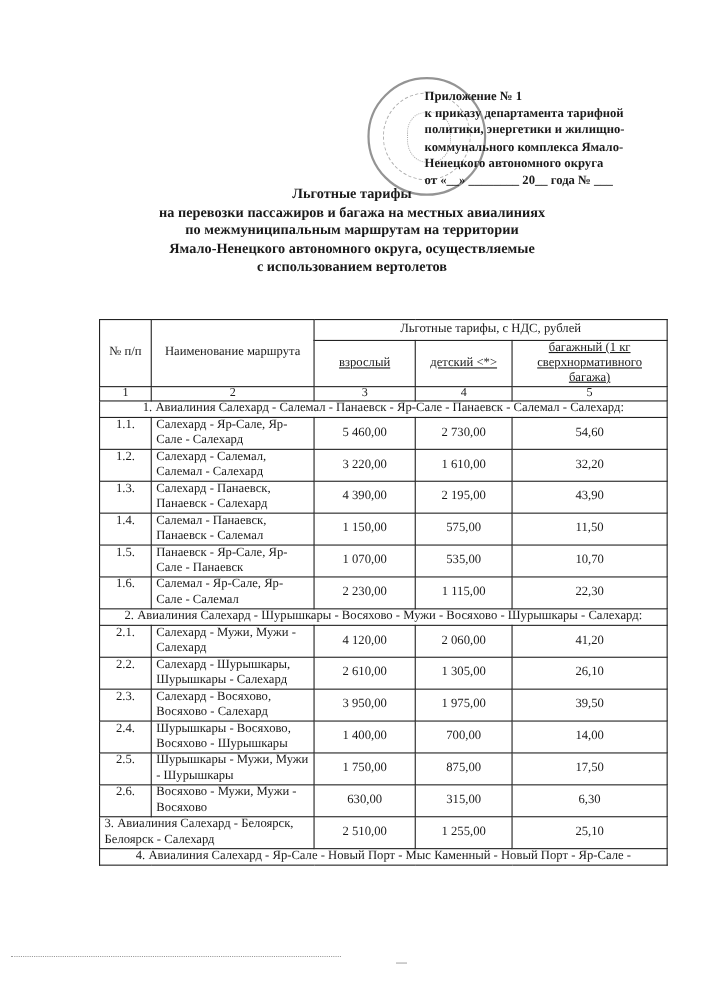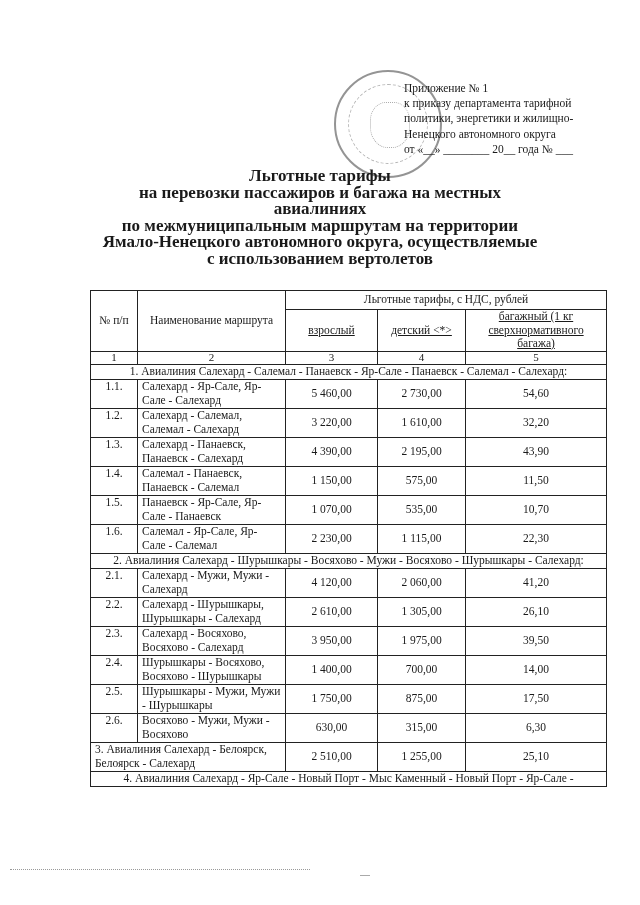--- a/index.html
+++ b/index.html
@@ -1,29 +1,29 @@
 <!DOCTYPE html>
 <html><head>
 <meta charset="utf-8">
 <style>
   html, body { margin: 0; padding: 0; background: #ffffff; }
   body { width: 640px; height: 905px; position: relative; overflow: hidden;
          font-family: "Liberation Serif", "DejaVu Serif", serif; color: #1a1a1a; }
-  .appendix { position: absolute; left: 404px; top: 81px; width: 225px;
-              font-size: 11.5px; line-height: 15.2px; }
+  .appendix { position: absolute; left: 386px; top: 81px; width: 225px;
+              font-size: 11.5px; line-height: 15.2px; font-weight: bold; }
   .appendix div { white-space: nowrap; }
   .stamp { position: absolute; left: 334px; top: 70px; width: 108px; height: 108px;
            border-radius: 50%; border: 2px solid rgba(60,60,60,0.55);
            box-sizing: border-box; }
   .stamp::before { content: ""; position: absolute; left: 12px; top: 12px; right: 12px; bottom: 12px;
                    border-radius: 50%; border: 1px dashed rgba(90,90,90,0.45); }
   .stamp::after { content: ""; position: absolute; left: 34px; top: 30px; width: 38px; height: 44px;
                   border-radius: 40% 40% 45% 45%; border: 1px dotted rgba(90,90,90,0.5); }
   .title-block { position: absolute; left: 100px; top: 168px; width: 440px; text-align: center;
-                 font-weight: bold; font-size: 17px; line-height: 16.5px; }
+                 font-weight: bold; font-size: 13px; line-height: 16.5px; }
   table.tariffs { position: absolute; left: 90px; top: 290px; width: 516px;
                   border-collapse: collapse; font-size: 11.5px; table-layout: fixed; }
   table.tariffs td, table.tariffs th { border: 1px solid #222; padding: 0 4px; font-weight: normal;
                   vertical-align: middle; line-height: 13.5px; }
   .c { text-align: center; }
   .l { text-align: left; }
   .num { text-align: center; vertical-align: middle; margin-top: 12px; }
   .idx { text-align: center; vertical-align: top !important; }
   tr.hdr1 td { height: 18px; }
   tr.hdr2 td { height: 36px; text-decoration: underline; }
@@ -36,20 +36,21 @@
 </style>
 </head>
 <body>
 
 <div class="stamp"></div>
 
 <div class="appendix">
   <div>Приложение № 1</div>
   <div>к приказу департамента тарифной</div>
   <div>политики, энергетики и жилищно-</div>
+  <div>коммунального комплекса Ямало-</div>
   <div>Ненецкого автономного округа</div>
   <div>от «__» ________ 20__ года № ___</div>
 </div>
 
 <div class="title-block">
   <div>Льготные тарифы</div>
   <div>на перевозки пассажиров и багажа на местных авиалиниях</div>
   <div>по межмуниципальным маршрутам на территории</div>
   <div>Ямало-Ненецкого автономного округа, осуществляемые</div>
   <div>с использованием вертолетов</div>

